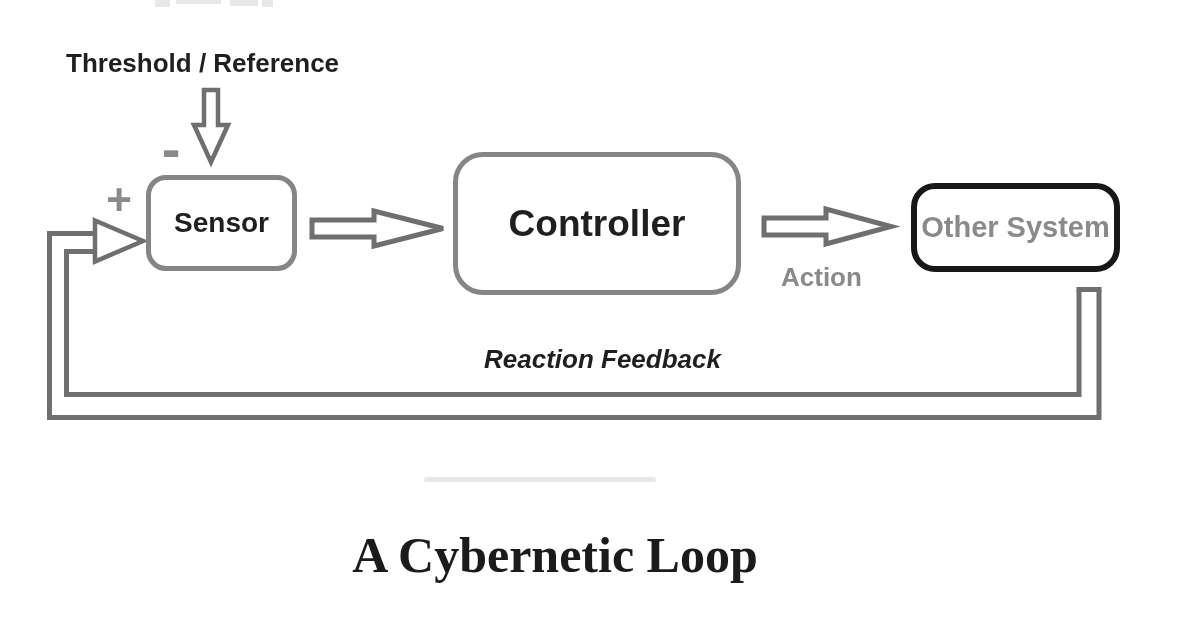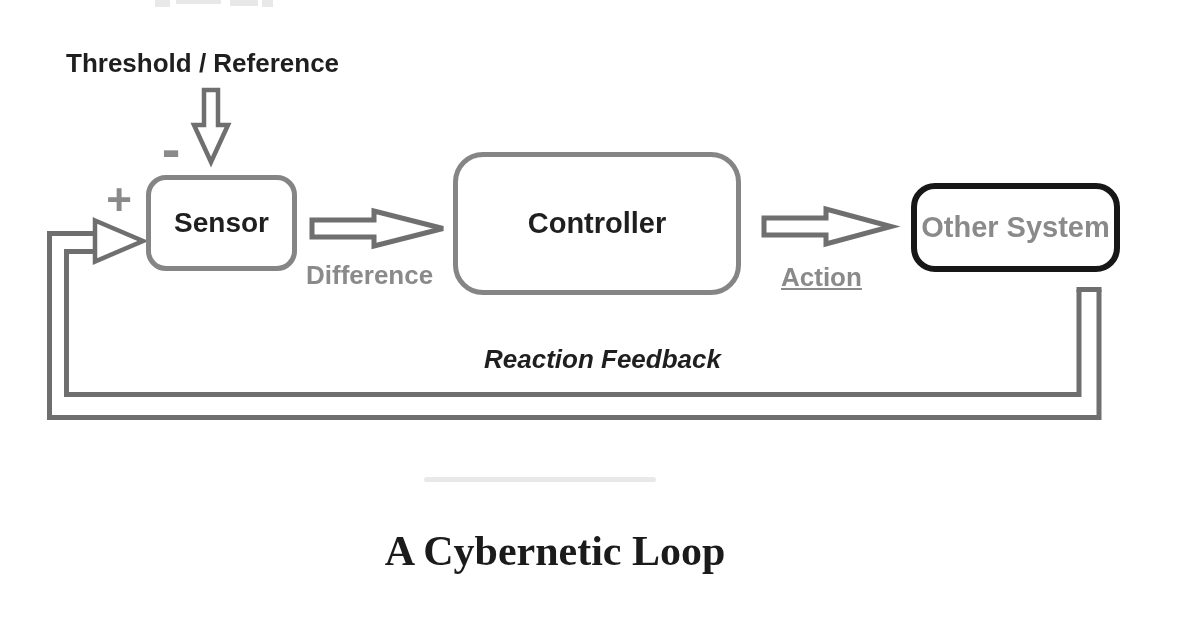--- a/index.html
+++ b/index.html
@@ -46,59 +46,59 @@
     left: 146px; top: 175px; width: 151px; height: 96px;
     border: 5px solid var(--box-border-gray, #858585);
     border-radius: 20px;
     font-size: 28px;
     color: var(--black-text, #1f1f1f);
   }
   .node-controller {
     left: 453px; top: 152px; width: 288px; height: 143px;
     border: 5px solid var(--box-border-gray, #858585);
     border-radius: 30px;
-    font-size: 29px;
+    font-size: 37px;
     color: var(--black-text, #1f1f1f);
   }
   .node-other-system {
     left: 911px; top: 183px; width: 209px; height: 89px;
     border: 6px solid var(--other-system-border, #171717);
     border-radius: 24px;
     font-size: 29px;
     color: var(--gray-text, #8a8a8a);
   }
   .lbl {
     position: absolute;
     font-weight: bold;
     white-space: nowrap;
     line-height: 1.1;
     text-align: center;
   }
   .lbl-threshold { left: 66px; top: 49px; font-size: 26px; color: var(--black-text, #1f1f1f); }
   .lbl-difference { left: 306px; top: 261px; font-size: 26px; color: var(--gray-text, #8a8a8a); }
-  .lbl-action { left: 781px; top: 263px; font-size: 26px; color: var(--gray-text, #8a8a8a); text-decoration: underline; }
+  .lbl-action { left: 781px; top: 263px; font-size: 26px; color: var(--gray-text, #8a8a8a); }
   .lbl-reaction { left: 484px; top: 345px; font-size: 26px; color: var(--black-text, #1f1f1f); font-style: italic; }
   .sign {
     position: absolute;
     display: flex;
     align-items: center;
     justify-content: center;
     font-weight: bold;
     color: var(--gray-text, #8a8a8a);
   }
   .sign-plus { left: 98px; top: 180px; width: 42px; height: 40px; font-size: 44px; }
   .sign-minus { left: 151px; top: 128px; width: 40px; height: 40px; font-size: 56px; }
   .title {
     position: absolute;
     left: 0; top: 527px;
     width: 1110px;
     text-align: center;
     font-family: "Liberation Serif", "DejaVu Serif", serif;
     font-weight: bold;
-    font-size: 42px;
+    font-size: 50px;
     line-height: 1.15;
     color: #1b1b1b;
     white-space: nowrap;
   }
   .artifact {
     position: absolute;
     background: var(--faint-artifact, #e8e8e8);
   }
   .smudge { left: 424px; top: 477px; width: 232px; height: 5px; border-radius: 3px; }
   .m1 { left: 155px; top: 0; width: 15px; height: 7px; }
@@ -138,21 +138,20 @@
   <div class="node node-sensor">
     <span>Sensor</span>
   </div>
   <div class="node node-controller">
     <span>Controller</span>
   </div>
   <div class="node node-other-system">
     <span>Other System</span>
   </div>
 
-  <div class="lbl lbl-difference">Difference</div>
   <div class="lbl lbl-action">Action</div>
   <div class="lbl lbl-reaction">Reaction Feedback</div>
 
   <div class="artifact smudge"></div>
 
   <div class="title">A Cybernetic Loop</div>
 
 </div>
 
 </body></html>

